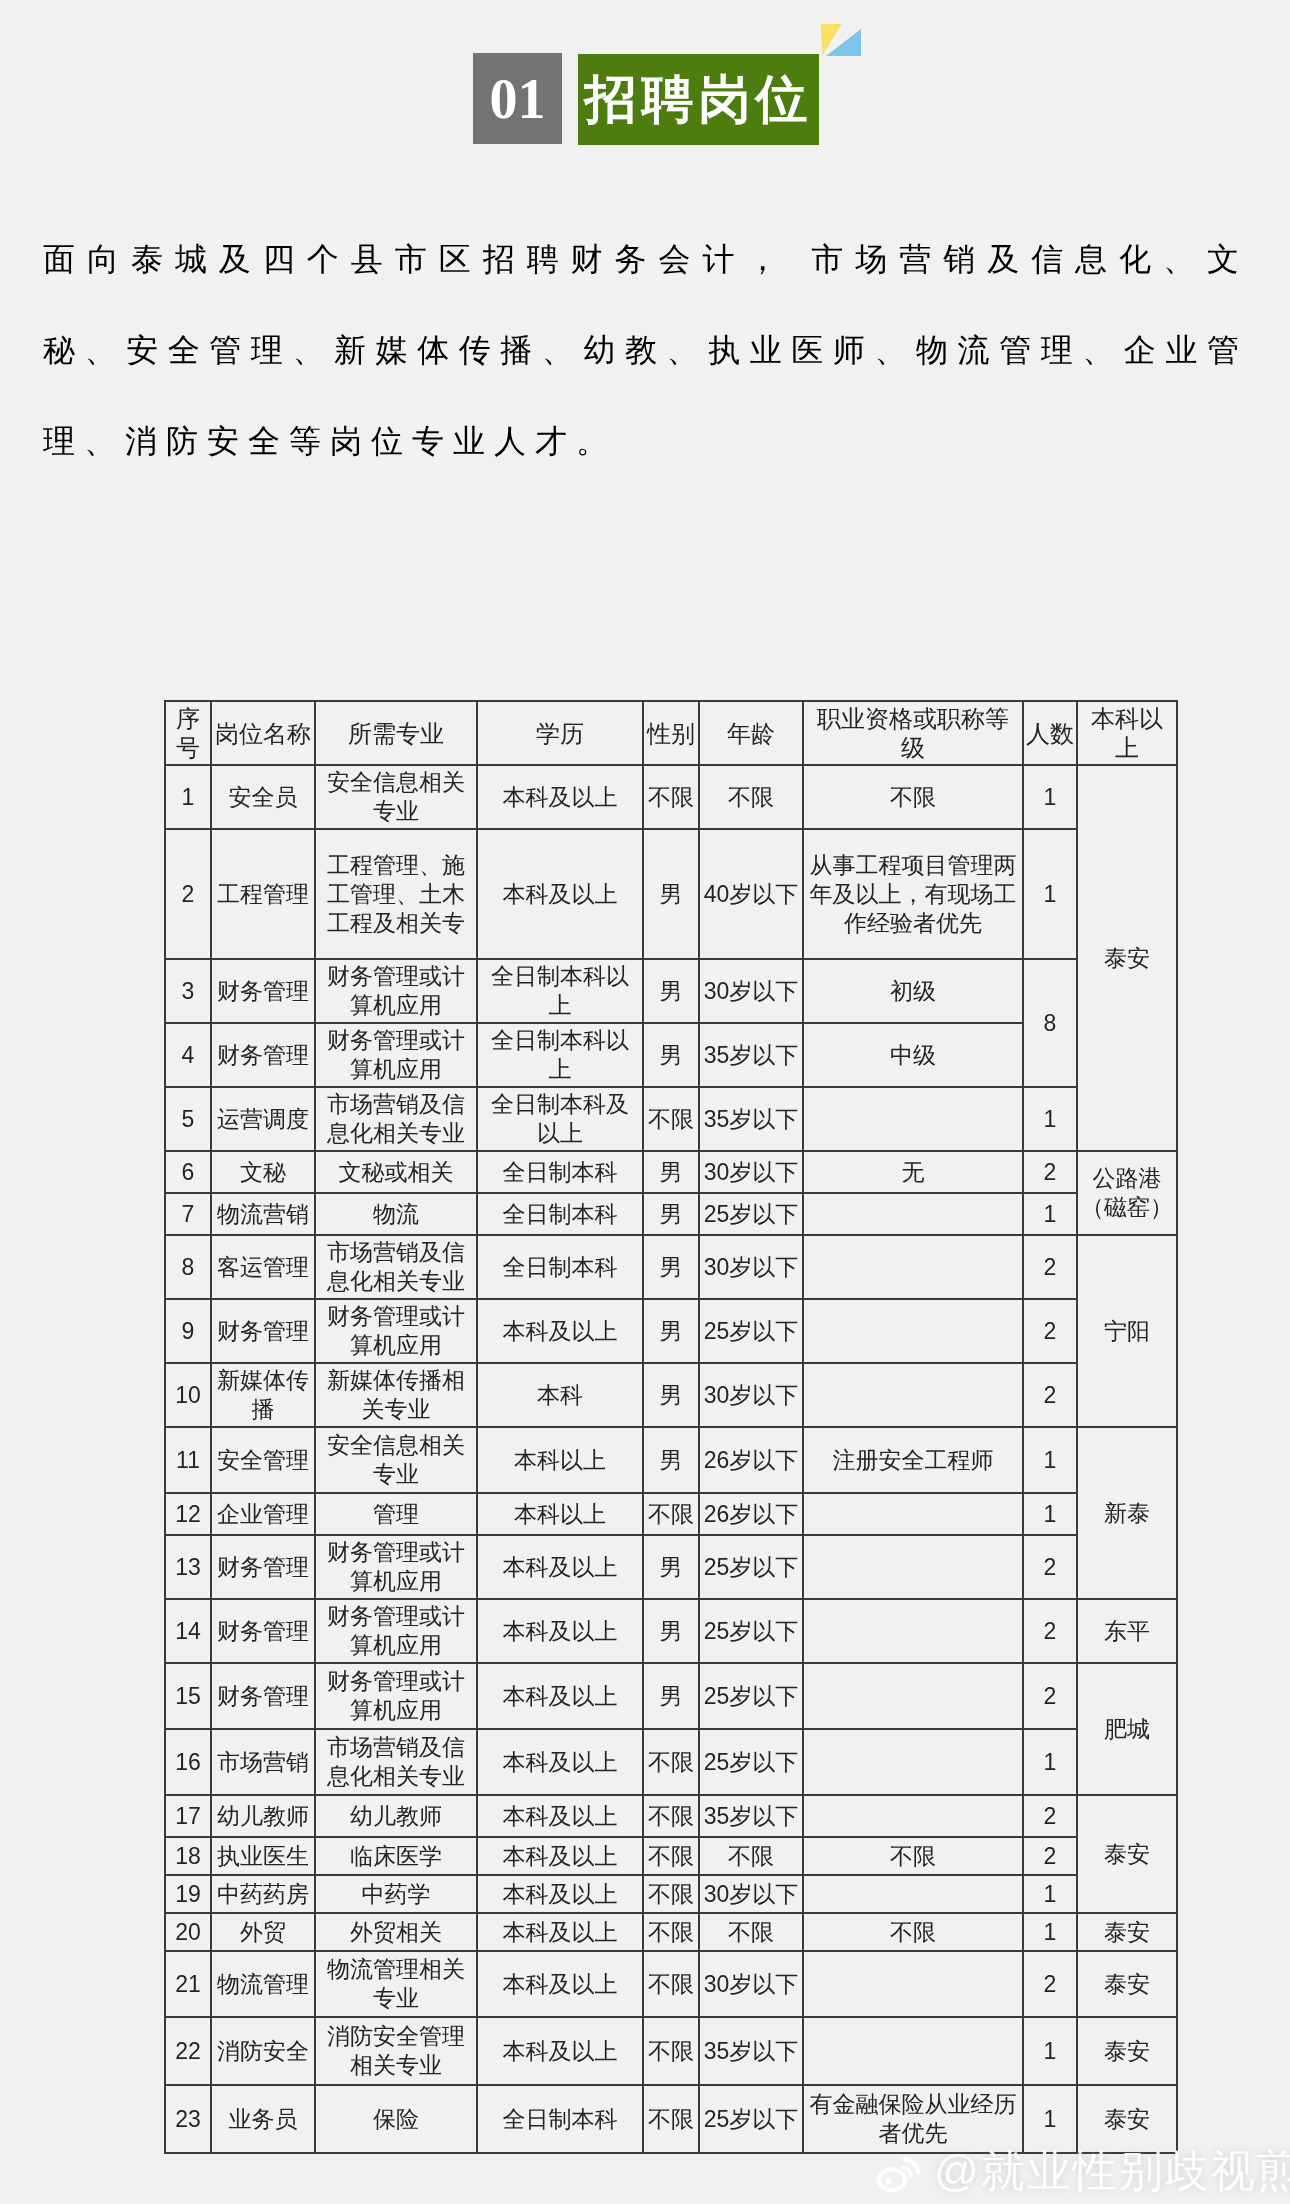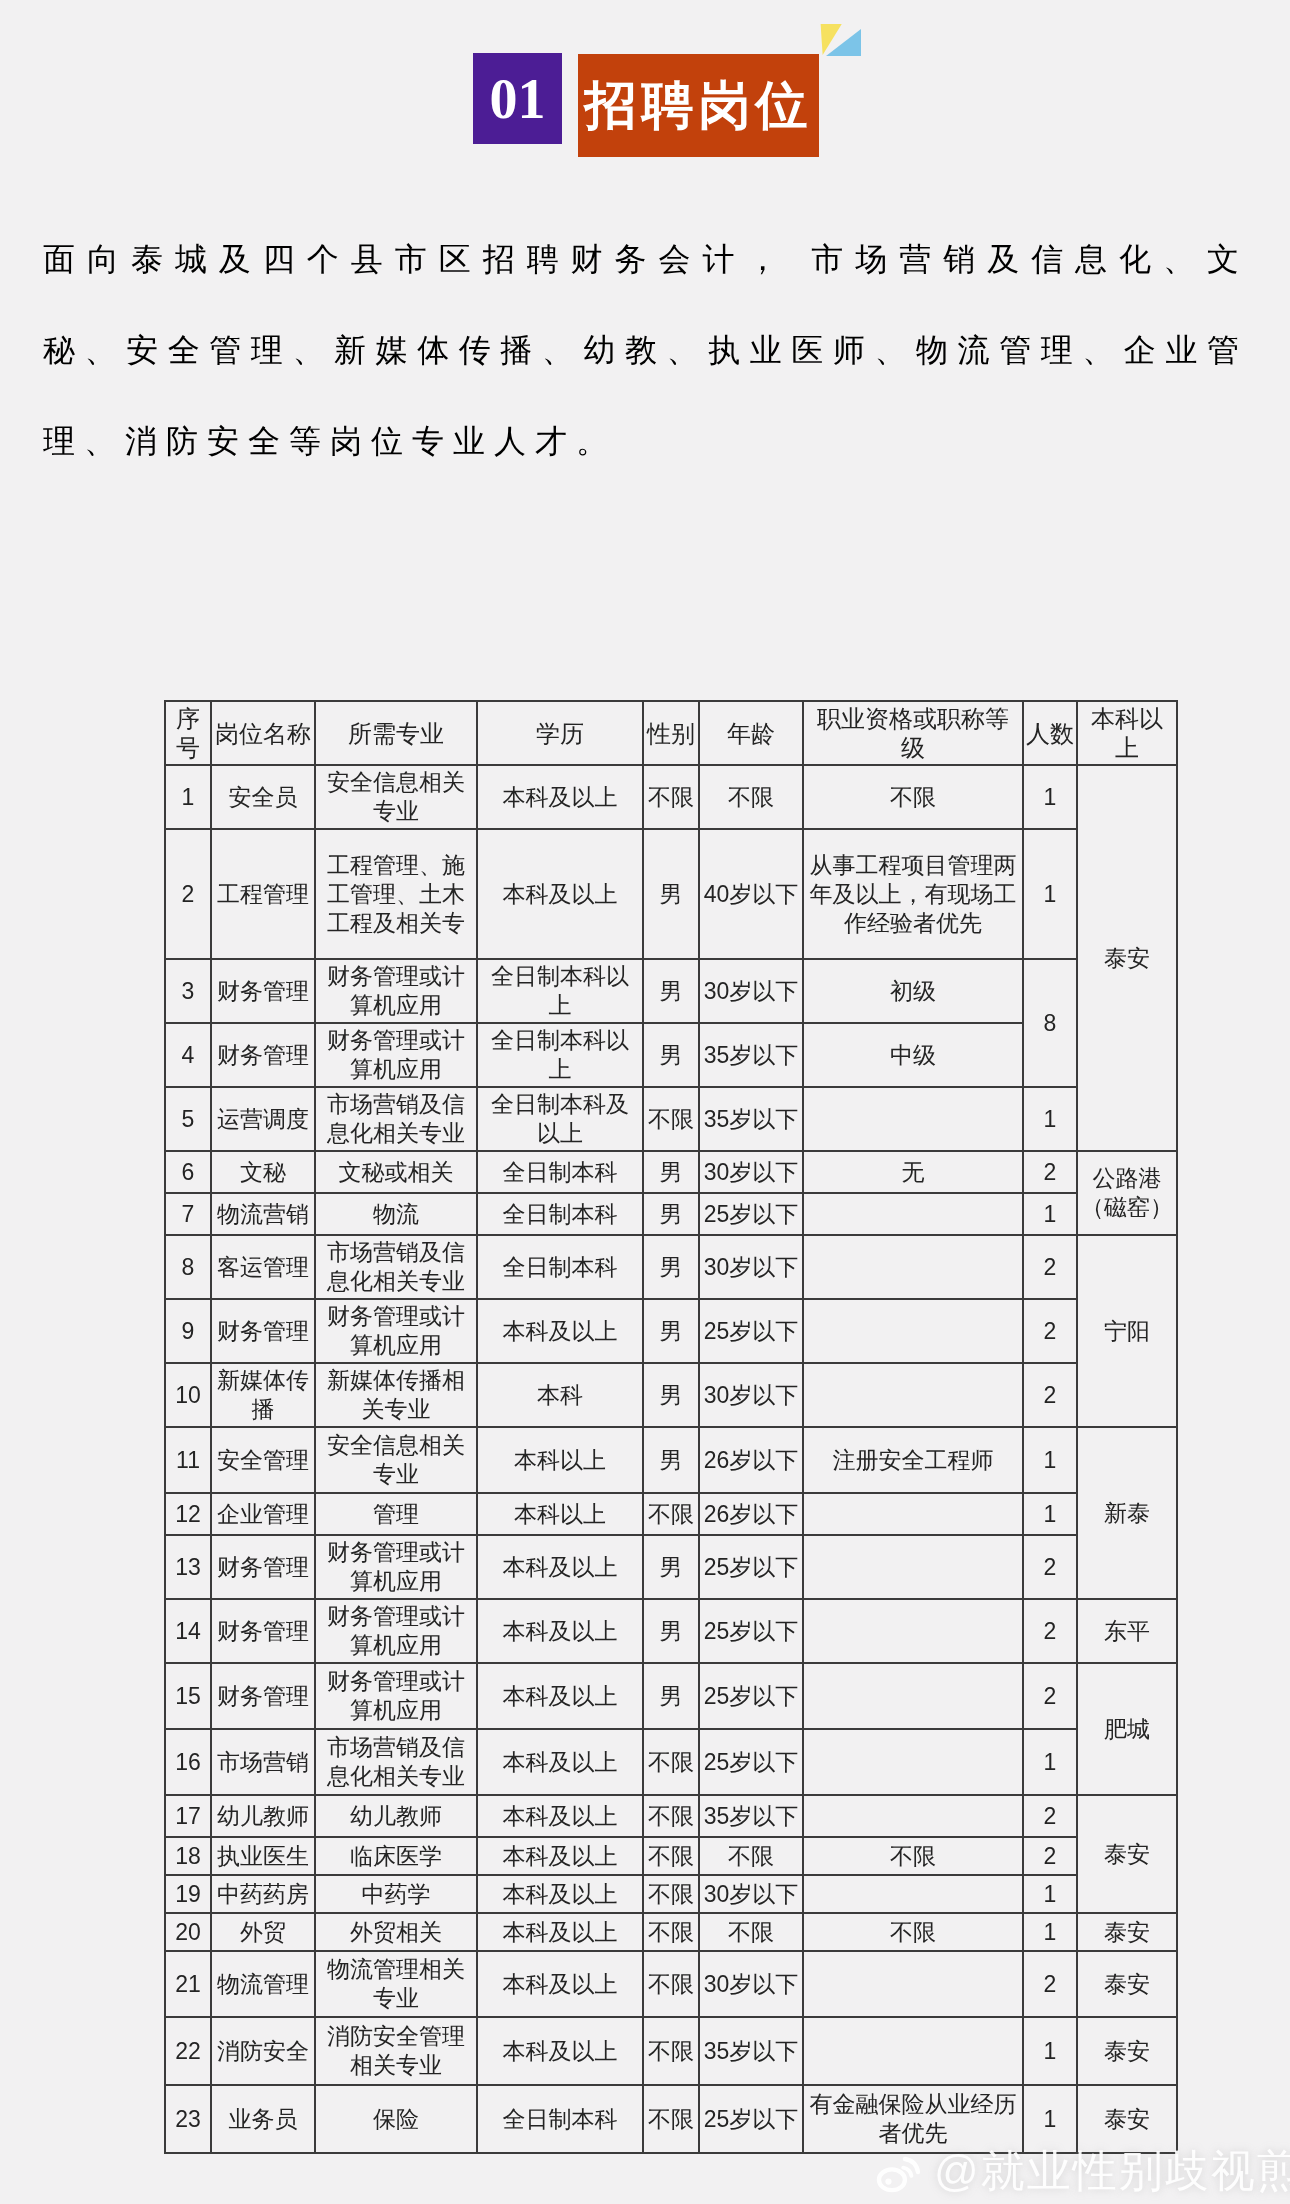--- a/index.html
+++ b/index.html
@@ -7,27 +7,27 @@
     width:1290px;height:2204px;
     background:#f2f1f2;
     font-family:"Liberation Sans",sans-serif;
     position:relative;overflow:hidden;color:#2f2f2f;
   }
   .canvas{position:absolute;inset:0;}
 
   
   .badge-number{
     position:absolute;left:473px;top:53px;width:89px;height:91px;
-    background:#4c1d95;color:#ffffff;
+    background:#737373;color:#ffffff;
     font-family:"Liberation Serif",serif;font-weight:bold;font-size:56px;
     display:flex;align-items:center;justify-content:center;
   }
   .badge-title{
-    position:absolute;left:578px;top:54px;width:241px;height:103px;
-    background:#c2410c;color:#ffffff;
+    position:absolute;left:578px;top:54px;width:241px;height:91px;
+    background:#4d7c0f;color:#ffffff;
     font-weight:bold;font-size:52px;letter-spacing:5px;
     display:flex;align-items:center;justify-content:center;
   }
   .tri-yellow{
     position:absolute;left:818px;top:24px;width:33px;height:31px;
     background:#f6e160;
     clip-path:polygon(8% 0,72% 0,14% 100%);
   }
   .tri-blue{
     position:absolute;left:826px;top:29px;width:35px;height:27px;

